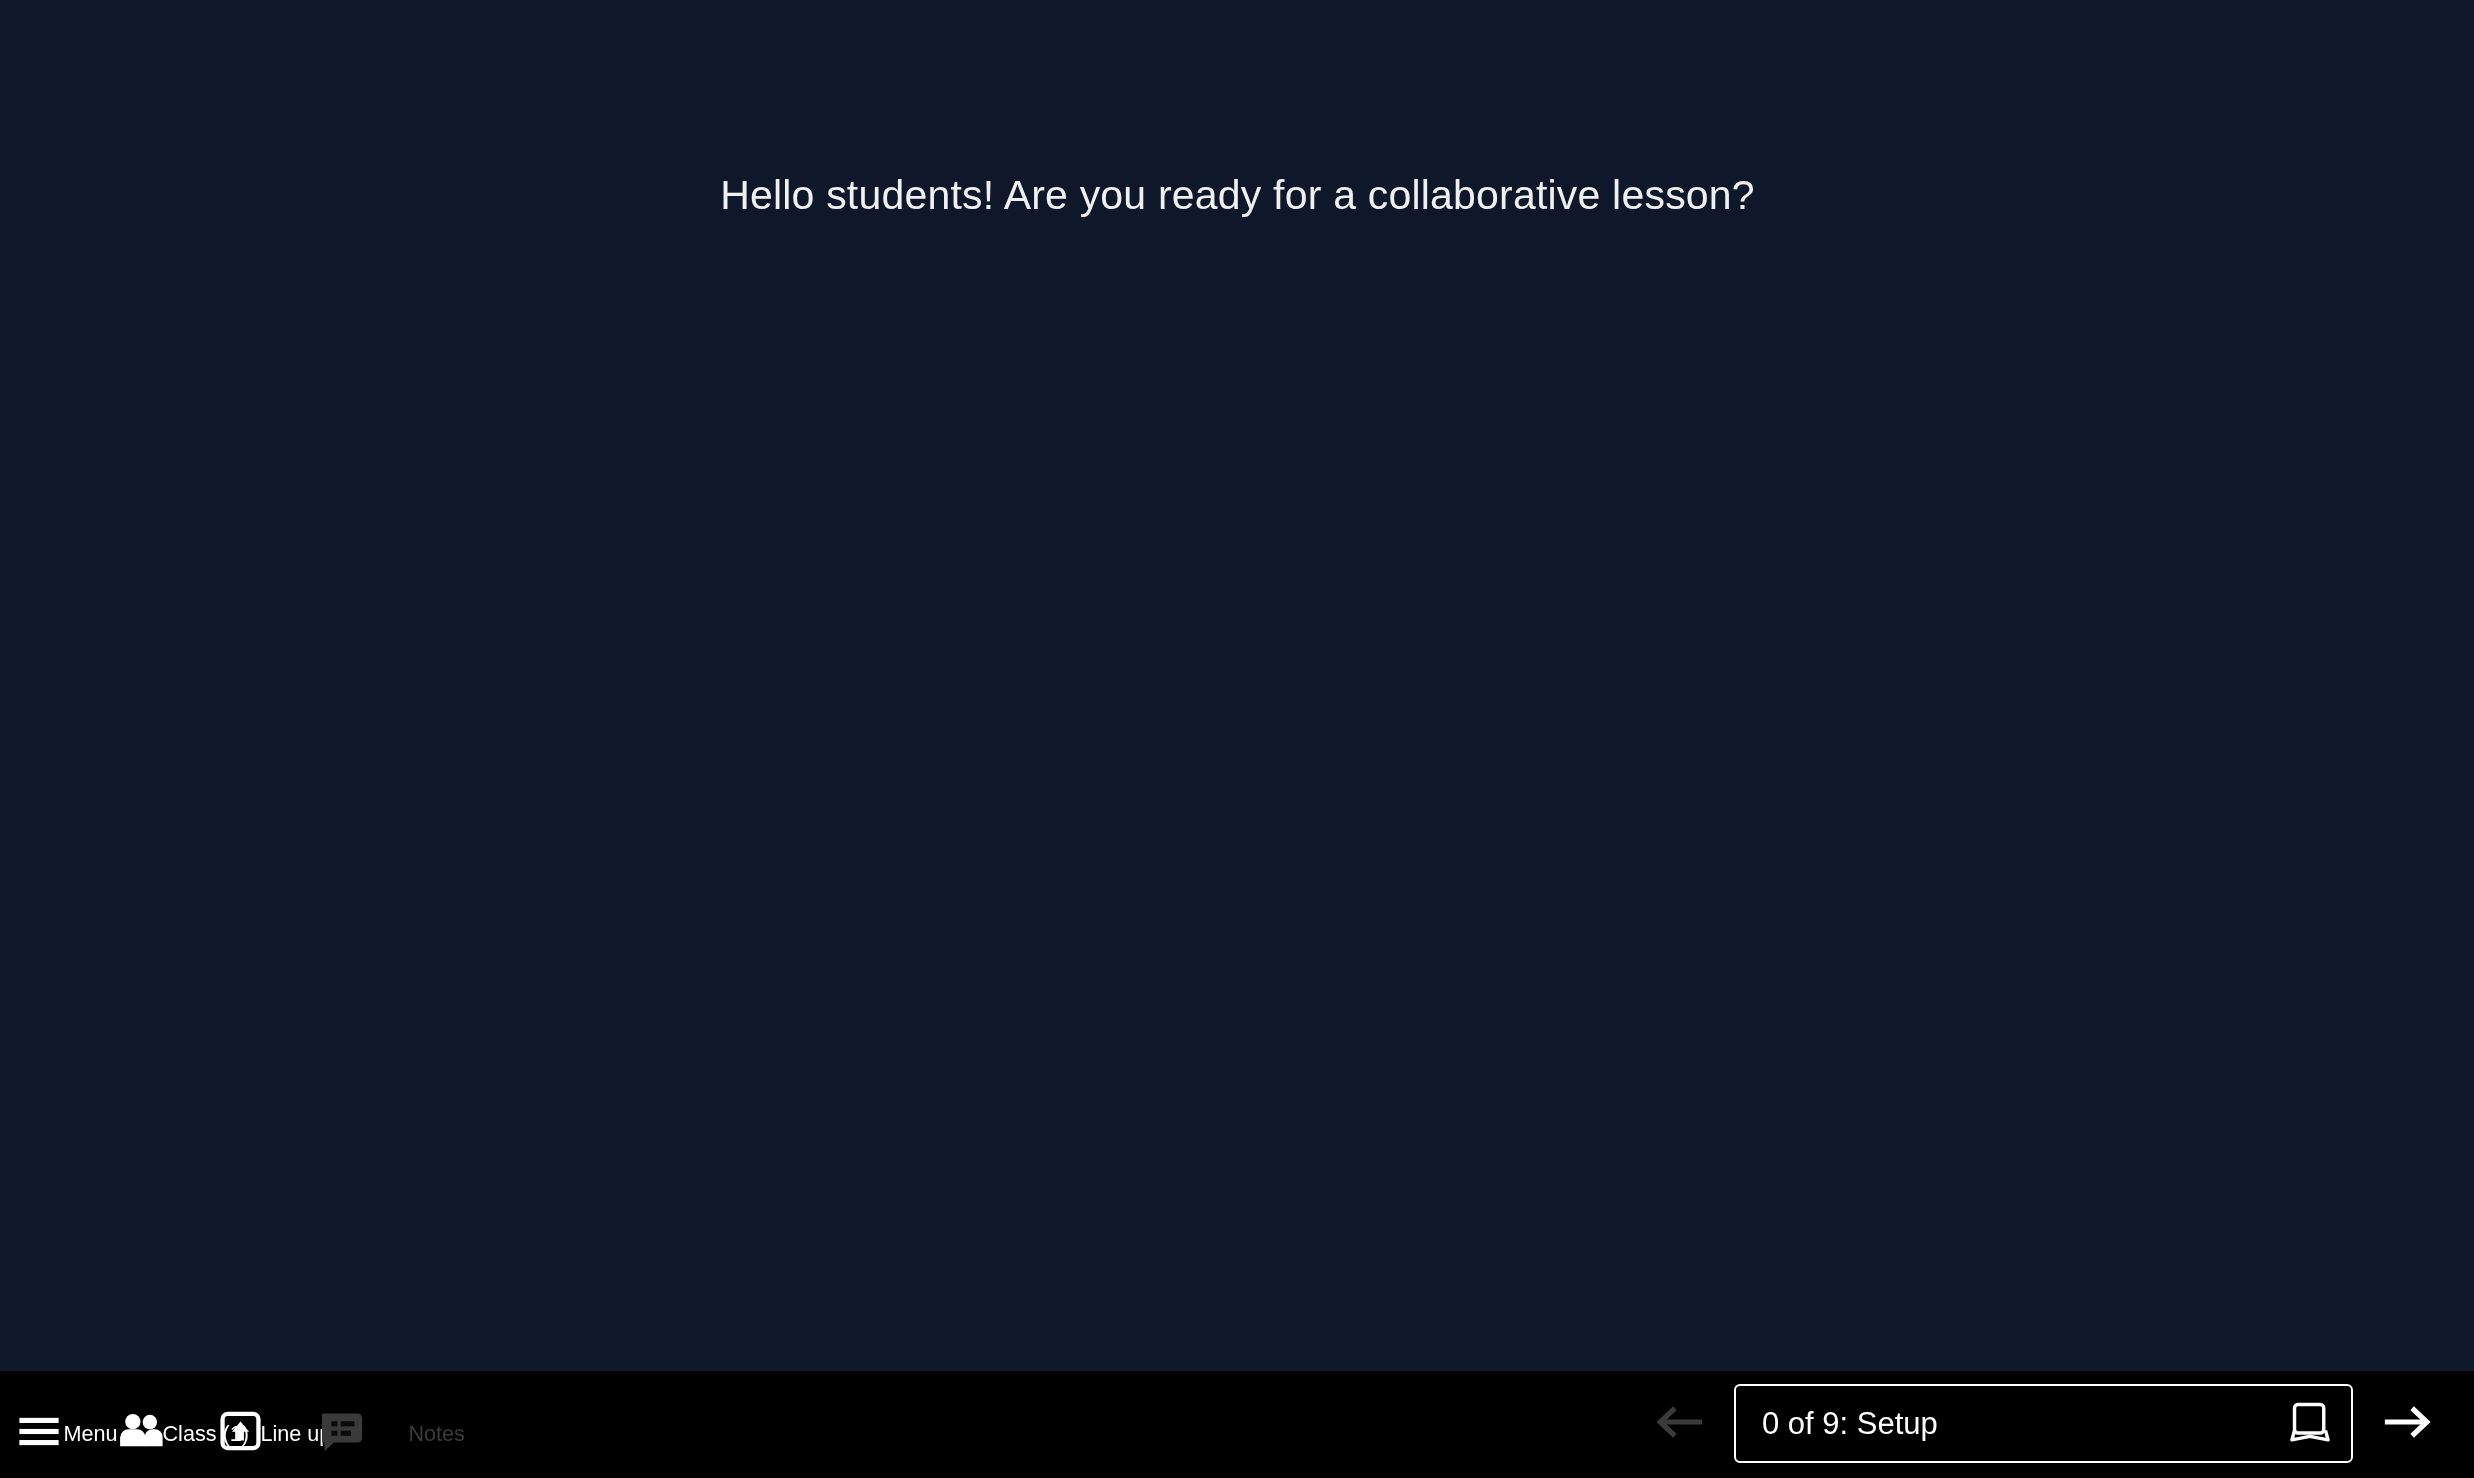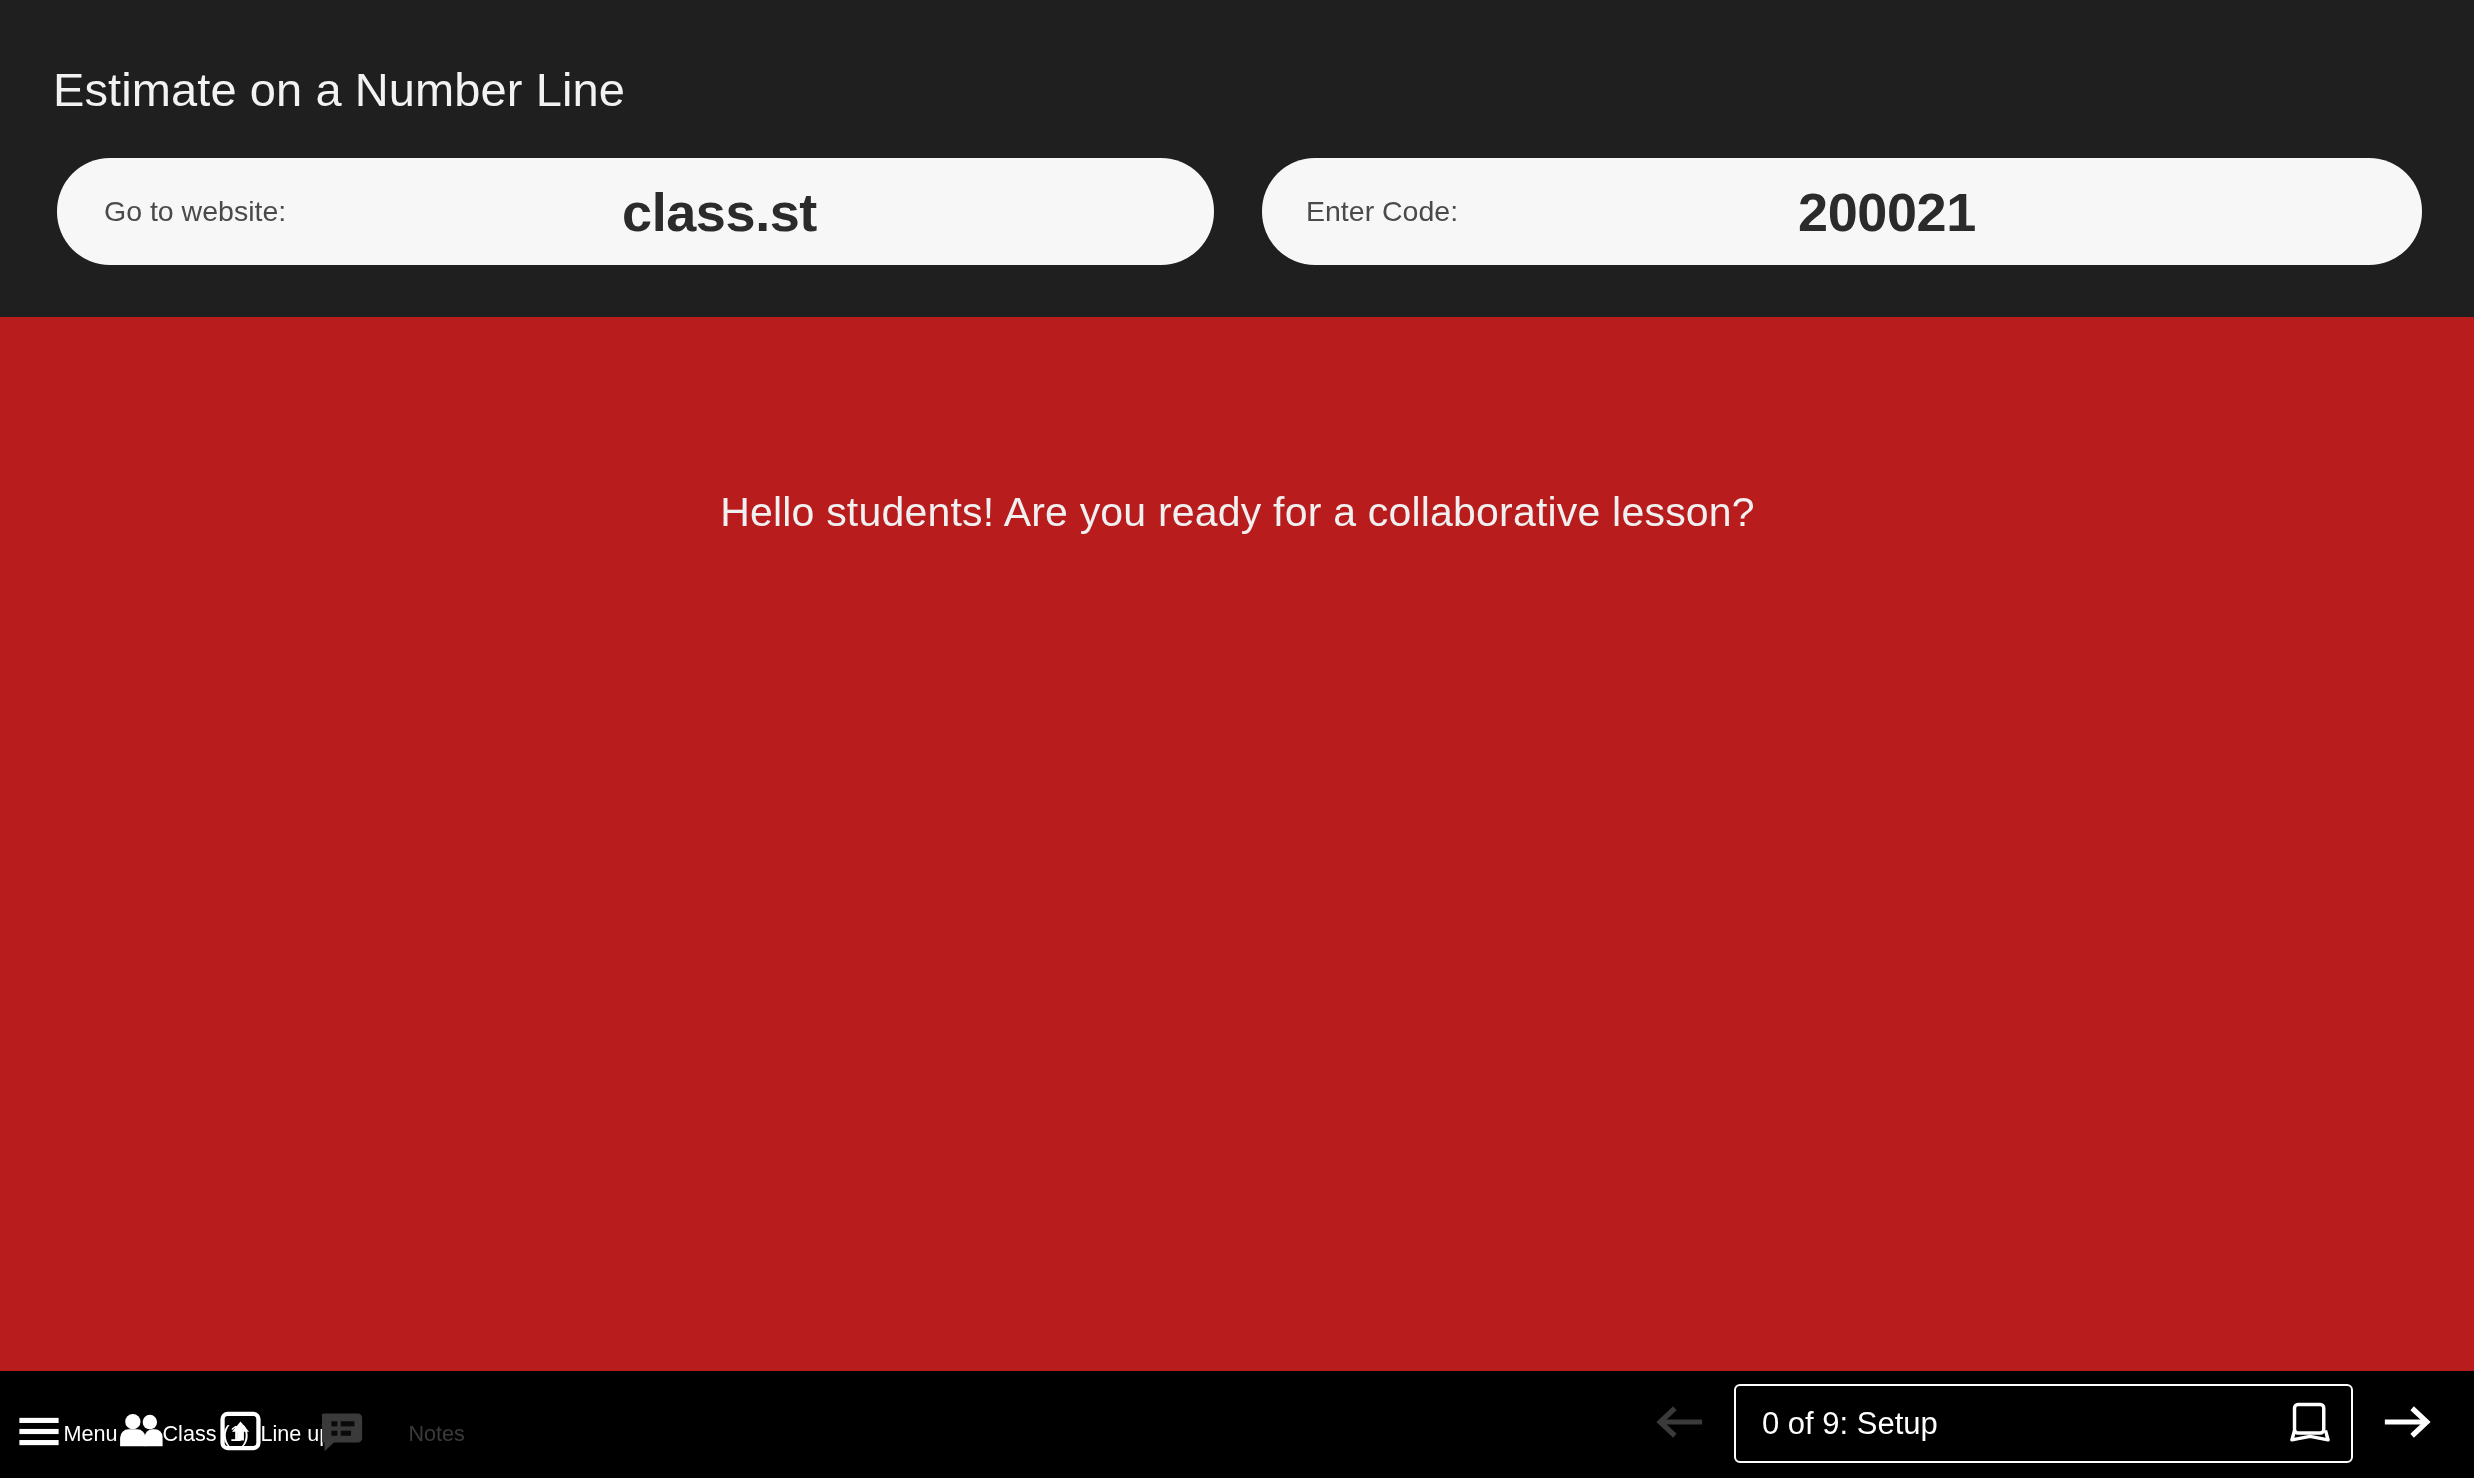--- a/index.html
+++ b/index.html
@@ -81,21 +81,21 @@
     white-space: nowrap;
     letter-spacing: -0.4px;
   }
   .pill-website .pill-value { left: 565px; }
   .pill-code .pill-value    { left: 536px; }
 
   
   .stage {
     position: relative;
     flex: 1 1 auto;
-    background: #b91c1c;
+    background: #0f172a;
     overflow: hidden;
   }
 
   .stage-message {
     position: absolute;
     left: 0;
     top: 164px;
     width: 100%;
     text-align: center;
     color: #f0f0f0;
@@ -204,38 +204,20 @@
   }
 
   .nav-left  { margin-right: 12px; }
   .nav-right { margin-left: 12px; margin-right: 24px; }
 </style>
 </head>
 <body>
 
 <div id="app">
 
-  <div class="header">
-
-    <div class="header-title">Estimate on a Number Line</div>
-
-    <div class="pill-row">
-
-      <div class="pill pill-website">
-        <span class="pill-label">Go to website:</span>
-        <span class="pill-value">class.st</span>
-      </div>
-
-      <div class="pill pill-code">
-        <span class="pill-label">Enter Code:</span>
-        <span class="pill-value">200021</span>
-      </div>
-
-    </div>
-  </div>
 
   <div class="stage">
     <div class="stage-message">
       <span class="line">Hello students! Are you ready for a collaborative lesson?</span>
     </div>
   </div>
 
   <div class="bottombar">
 
     <div class="tools">

